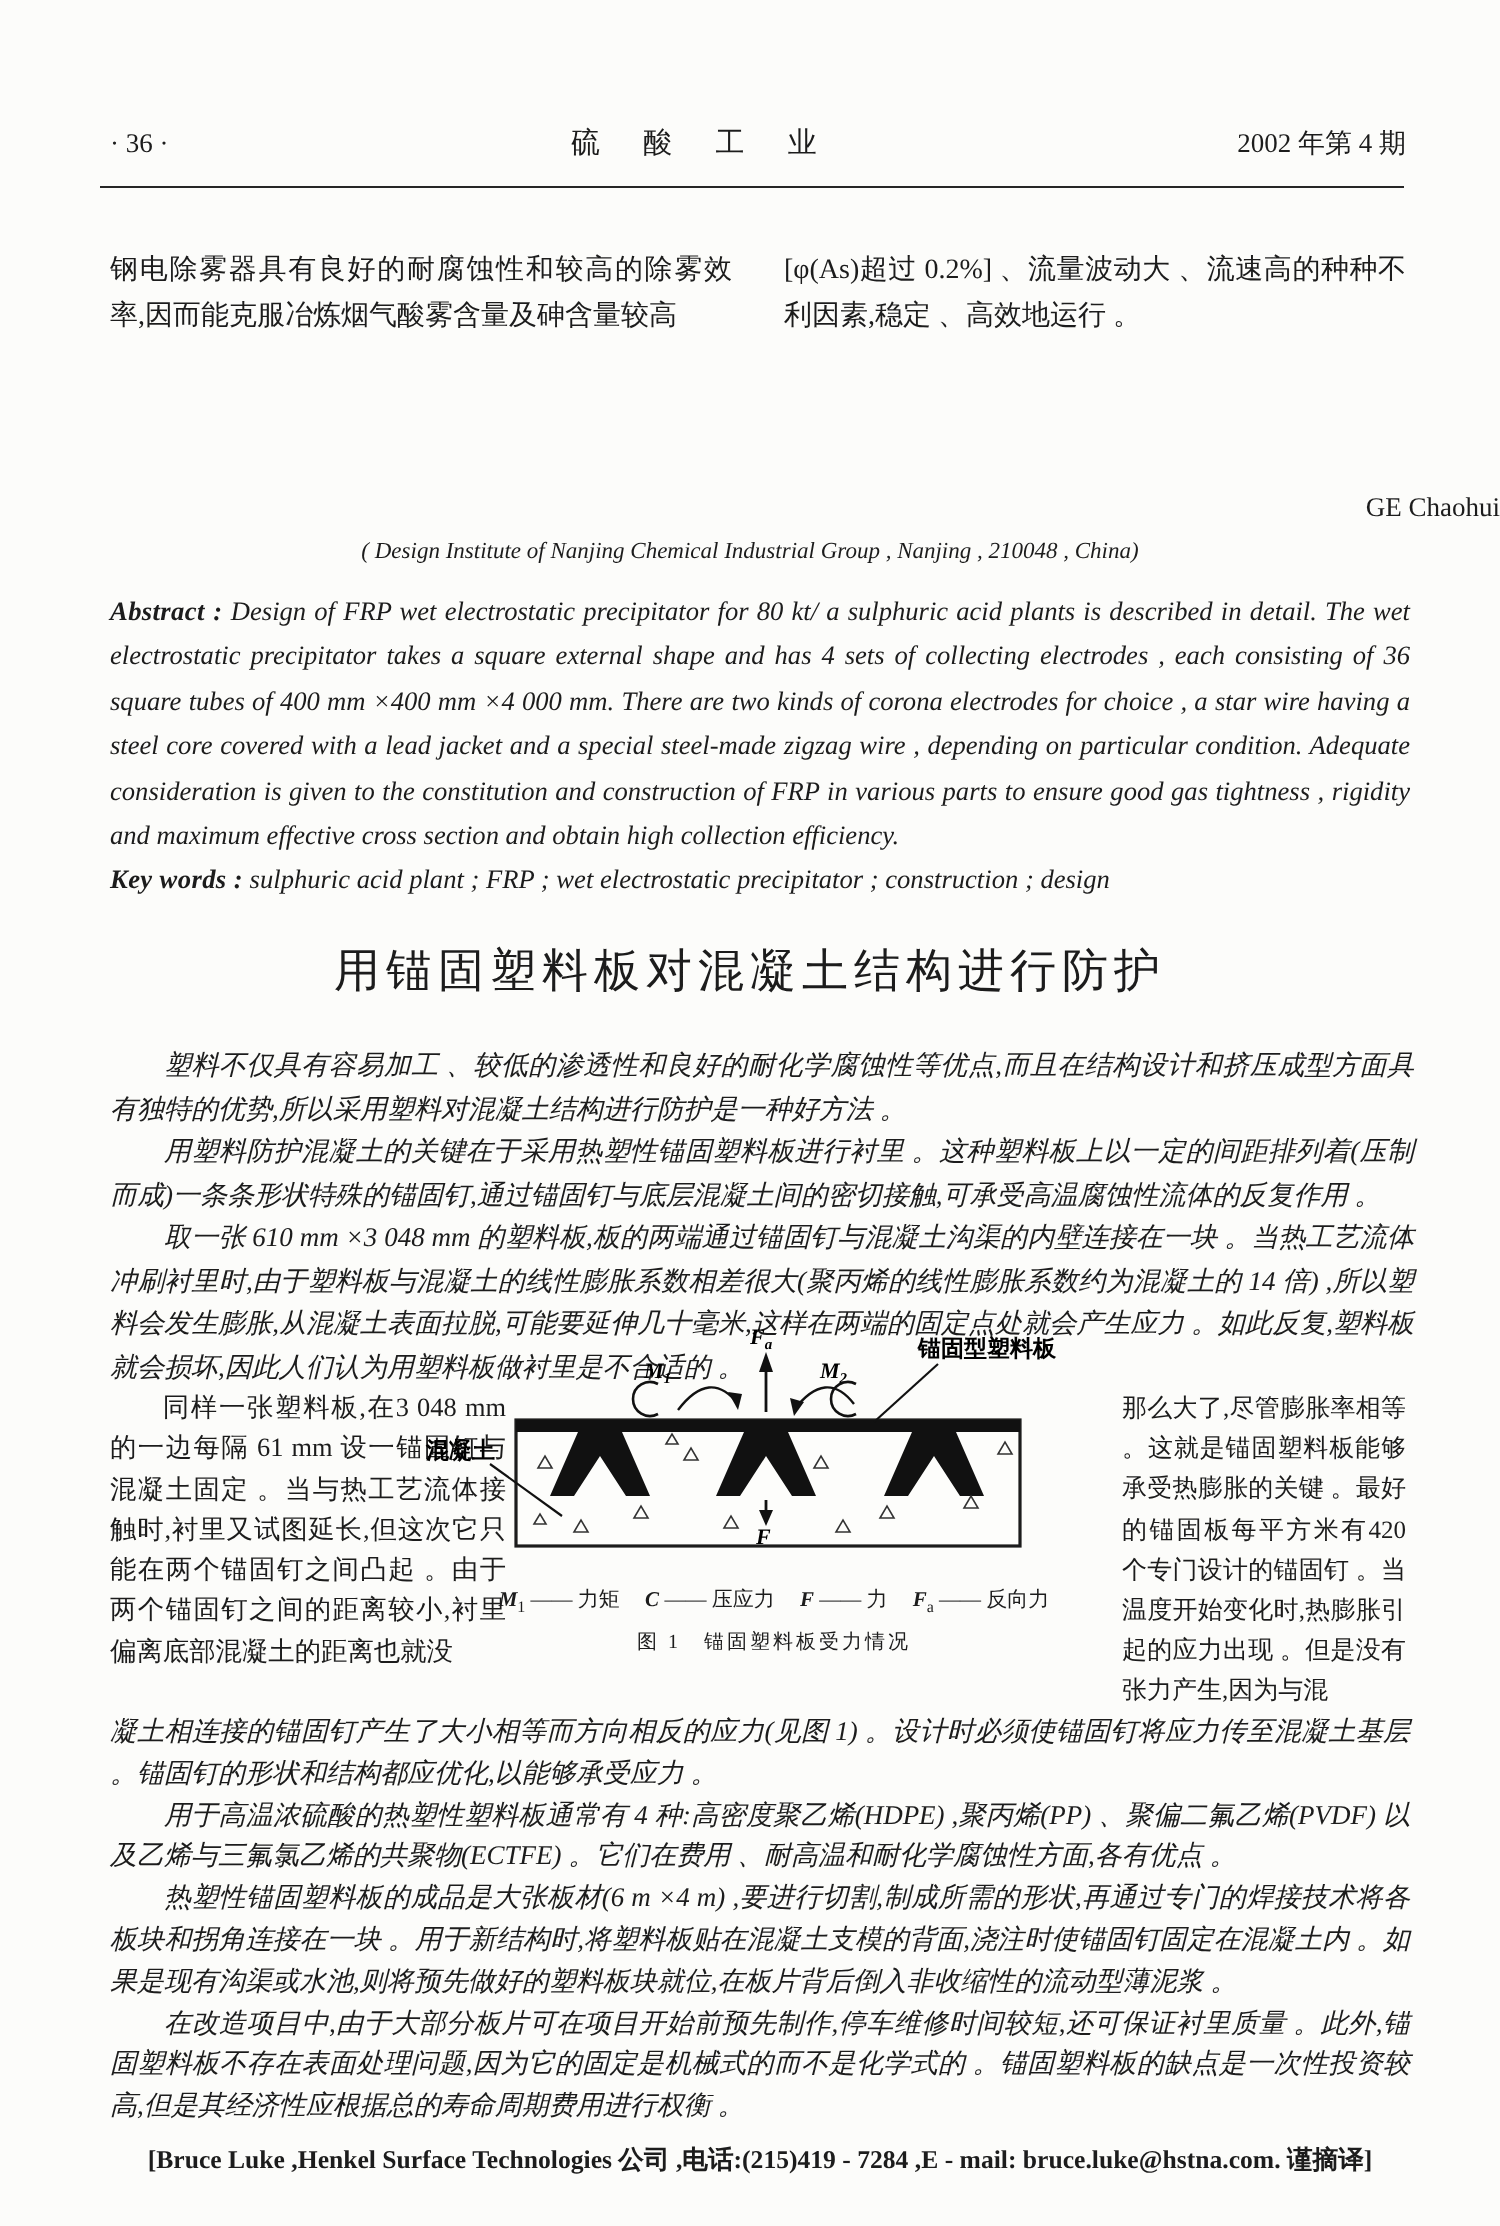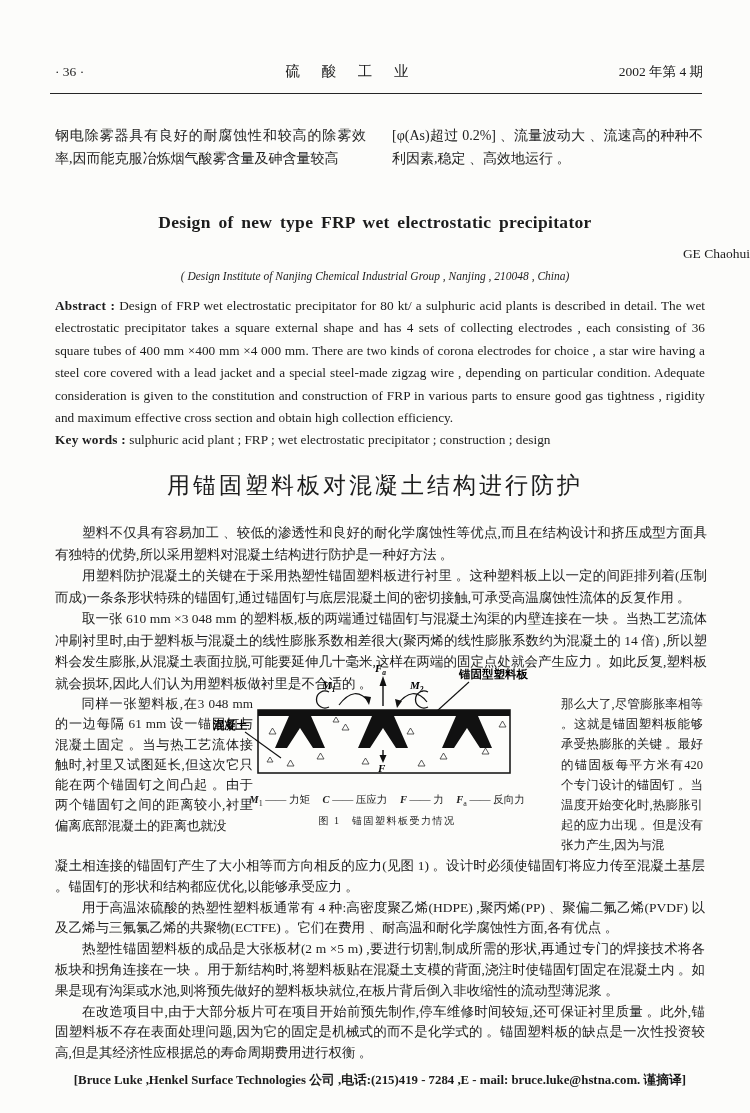--- a/index.html
+++ b/index.html
@@ -2,21 +2,21 @@
 <html><head>
 <meta charset="utf-8">
 <style>
   html,body { margin:0; padding:0; background:#ffffff; }
   .page {
     position:relative; width:750px; height:1113px;
     background:#fcfcfa; color:#1c1c1c; overflow:hidden;
     font-family:"Liberation Serif", serif;
   }
   .abs { position:absolute; }
-  p { margin:0; }
+  p { margin:0;font-style:italic; }
 
   
   .header { top:62px; left:55px; width:648px; display:flex; justify-content:space-between; align-items:baseline; font-size:13.5px; }
   .journal { font-size:14.5px; letter-spacing:9px; }
   .rule { top:93px; left:50px; width:652px; border-top:1.6px solid #262626; }
 
   
   .twocol { top:124px; left:55px; width:648px; display:flex; gap:26px;align-items:flex-end; }
   .twocol .col { width:311px; font-size:14px; line-height:23px; text-align:justify; }
 
@@ -62,21 +62,20 @@
     <span class="journal">硫 酸 工 业</span>
     <span>2002 年第 4 期</span>
   </div>
   <div class="abs rule"></div>
 
   <div class="abs twocol">
     <div class="col">钢电除雾器具有良好的耐腐蚀性和较高的除雾效率,因而能克服冶炼烟气酸雾含量及砷含量较高</div>
     <div class="col">[φ(As)超过 0.2%] 、流量波动大 、流速高的种种不利因素,稳定 、高效地运行 。</div>
   </div>
 
-  <div class="abs en-title">Design of new type FRP wet electrostatic precipitator</div>
   <div class="abs author">GE Chaohui</div>
   <div class="abs affil">( Design Institute of Nanjing Chemical Industrial Group ,  Nanjing , 210048 ,  China)</div>
 
   <div class="abs abstract">
     <p><b>Abstract :</b> <span>Design of FRP wet electrostatic precipitator for 80 kt/ a sulphuric acid plants is described in detail.  The wet electrostatic precipitator takes a square external shape and has 4 sets of collecting electrodes , each consisting of 36 square tubes of 400 mm ×400 mm ×4 000 mm.  There are two kinds of corona electrodes for choice , a star wire having a steel core covered with a lead jacket and a special steel-made zigzag wire , depending on particular condition.  Adequate consideration is given to the constitution and construction of FRP in various parts to ensure good gas tightness , rigidity and maximum effective cross section and obtain high collection efficiency.</span></p>
     <p><b>Key words :</b> <span>sulphuric acid plant ;  FRP ;  wet electrostatic precipitator ;  construction ;  design</span></p>
   </div>
 
   <div class="abs cn-title">用锚固塑料板对混凝土结构进行防护</div>
 
@@ -157,18 +156,18 @@
       <span class="li"><i>C</i><sub></sub> <span>——</span> <span>压应力</span></span>
       <span class="li"><i>F</i><sub></sub> <span>——</span> <span>力</span></span>
       <span class="li"><i>F</i><sub>a</sub> <span>——</span> <span>反向力</span></span>
     </div>
     <div class="caption">图 1　锚固塑料板受力情况</div>
   </div>
 
   <div class="abs body-block2">
     <p>凝土相连接的锚固钉产生了大小相等而方向相反的应力(见图 1) 。设计时必须使锚固钉将应力传至混凝土基层 。锚固钉的形状和结构都应优化,以能够承受应力 。</p>
     <p class="ind">用于高温浓硫酸的热塑性塑料板通常有 4 种:高密度聚乙烯(HDPE) ,聚丙烯(PP) 、聚偏二氟乙烯(PVDF) 以及乙烯与三氟氯乙烯的共聚物(ECTFE) 。它们在费用 、耐高温和耐化学腐蚀性方面,各有优点 。</p>
-    <p class="ind">热塑性锚固塑料板的成品是大张板材(2 m ×5 m) ,要进行切割,制成所需的形状,再通过专门的焊接技术将各板块和拐角连接在一块 。用于新结构时,将塑料板贴在混凝土支模的背面,浇注时使锚固钉固定在混凝土内 。如果是现有沟渠或水池,则将预先做好的塑料板块就位,在板片背后倒入非收缩性的流动型薄泥浆 。</p>
+    <p class="ind">热塑性锚固塑料板的成品是大张板材(6 m ×4 m) ,要进行切割,制成所需的形状,再通过专门的焊接技术将各板块和拐角连接在一块 。用于新结构时,将塑料板贴在混凝土支模的背面,浇注时使锚固钉固定在混凝土内 。如果是现有沟渠或水池,则将预先做好的塑料板块就位,在板片背后倒入非收缩性的流动型薄泥浆 。</p>
     <p class="ind">在改造项目中,由于大部分板片可在项目开始前预先制作,停车维修时间较短,还可保证衬里质量 。此外,锚固塑料板不存在表面处理问题,因为它的固定是机械式的而不是化学式的 。锚固塑料板的缺点是一次性投资较高,但是其经济性应根据总的寿命周期费用进行权衡 。</p>
     <div class="footnote">[Bruce Luke  ,Henkel Surface  Technologies 公司 ,电话:(215)419 - 7284 ,E - mail:  bruce.luke@hstna.com.  谨摘译]</div>
   </div>
 
 </div>
 
 </body></html>

